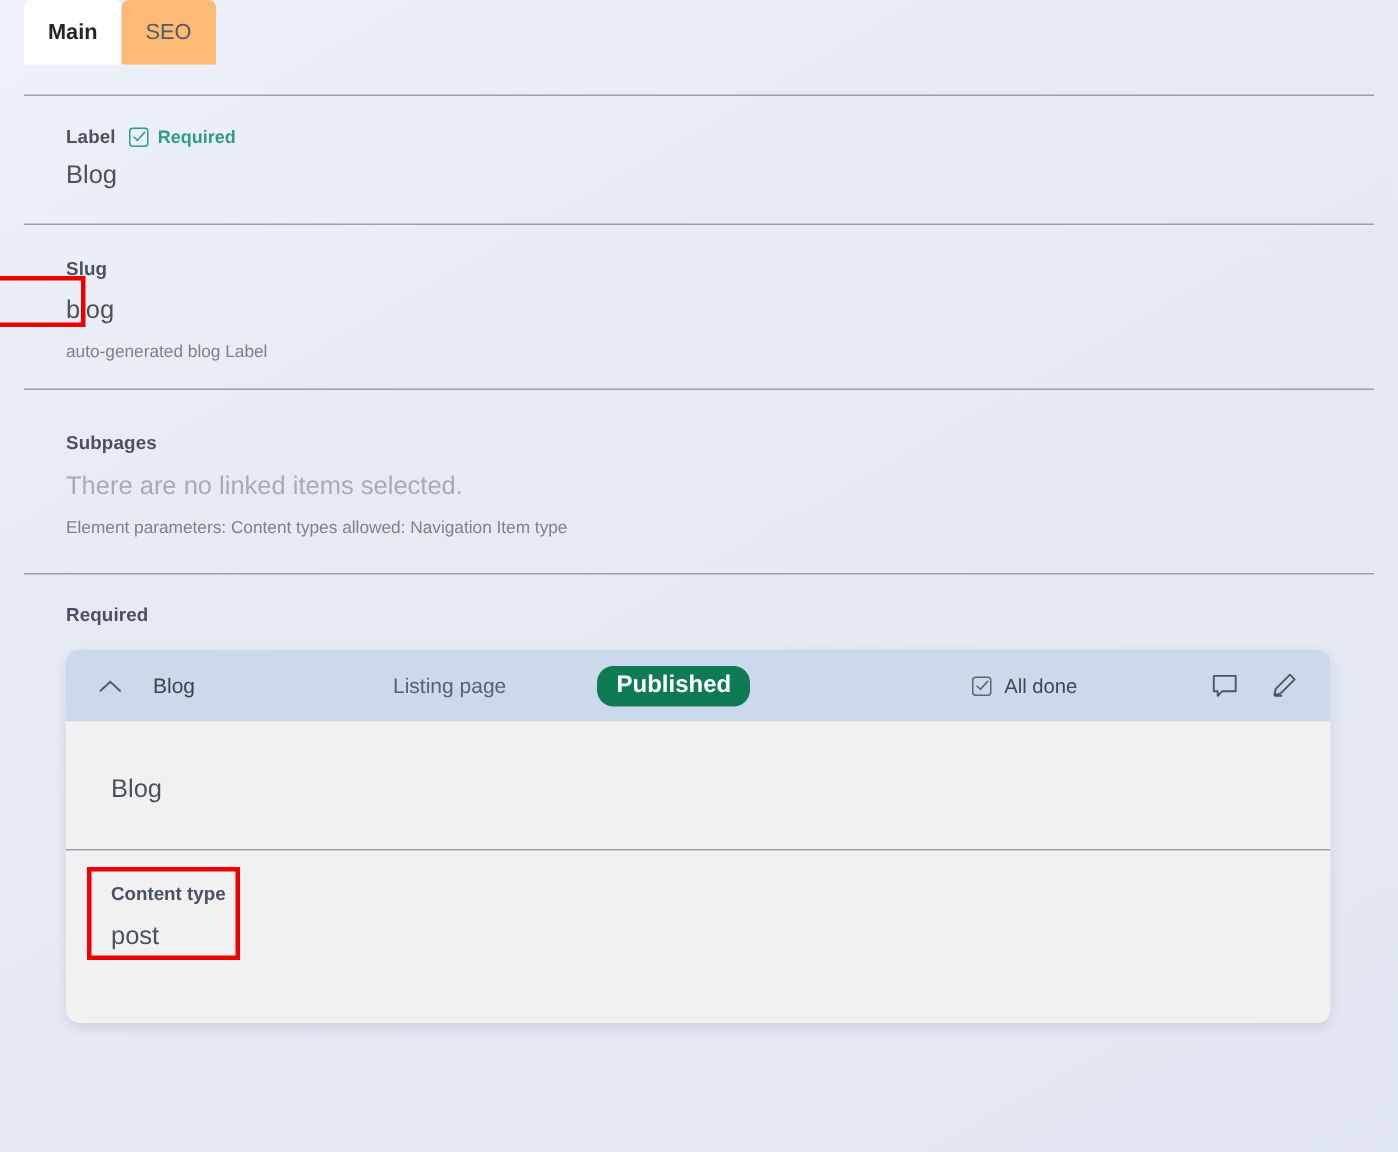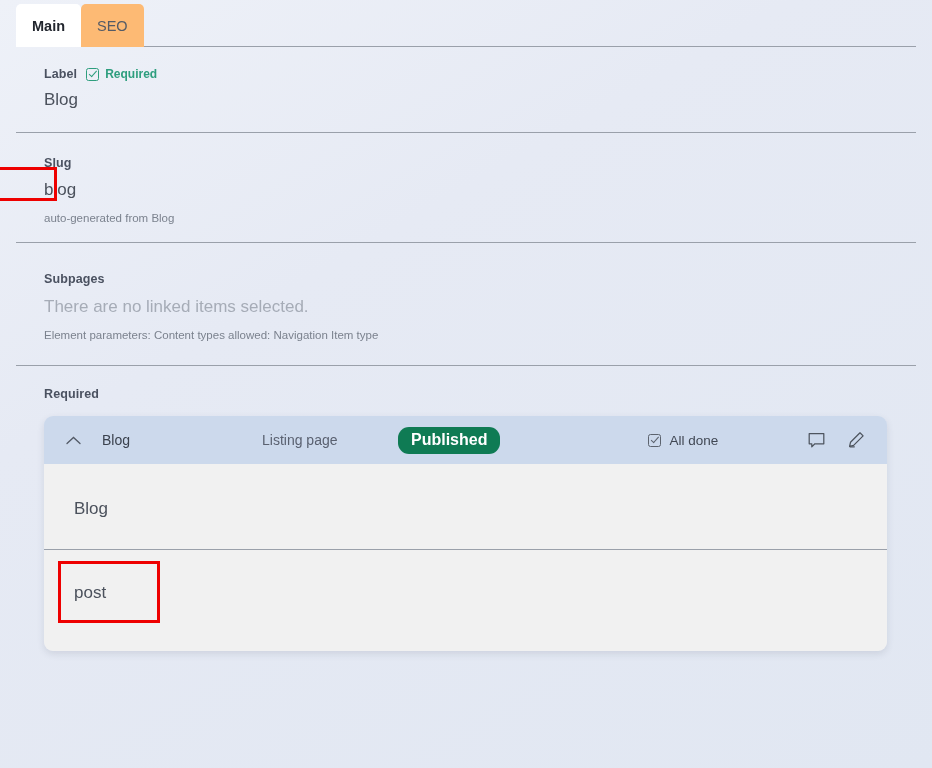--- a/index.html
+++ b/index.html
@@ -12,23 +12,22 @@
     overflow: hidden;
     font-family: "Liberation Sans", sans-serif;
     background: linear-gradient(150deg, #eef1f8 0%, #e6eaf4 35%, #e1e7f2 100%);
     color: #3d4450;
     -webkit-font-smoothing: antialiased;
   }
 
   
   .tabbar {
     position: relative;
-    height: 47px;
-    display: flex;
-    align-items: flex-end;
+    height: 64px;
+    display: flex;
     padding-left: 16px;
     box-sizing: border-box;
   }
   .tabbar::after {
     content: "";
     position: absolute;
     left: 16px;
     right: 16px;
     bottom: 0;
     height: 1px;
@@ -253,21 +252,21 @@
     </span>
   </div>
   <div class="field-value">Blog</div>
 </div>
 
 <div class="divider"></div>
 
 <div class="section" style="padding-bottom:18px;">
   <div class="field-label">Slug</div>
   <div class="field-value">blog</div>
-  <div class="field-hint">auto-generated from Blog</div>
+  <div class="field-hint">auto-generated blog Label</div>
   <div class="hl" style="left:-16px;top:34px;width:73px;height:34px;"></div>
 </div>
 
 <div class="divider"></div>
 
 <div class="section" style="padding-top:26px;padding-bottom:24px;">
   <div class="field-label">Subpages</div>
   <div class="placeholder-value">There are no linked items selected.</div>
   <div class="field-hint">Element parameters: Content types allowed: Navigation Item type</div>
 </div>
@@ -311,19 +310,20 @@
 
     <div class="card-body">
 
       <div class="card-field" style="padding-bottom:30px;">
         <div class="card-field-value">Blog</div>
       </div>
 
       <div class="card-divider"></div>
 
       <div class="card-field" style="position:relative;padding-top:22px;padding-bottom:48px;">
+        <div class="card-field-label">Content type</div>
         <div class="card-field-value">post</div>
         <div class="hl" style="left:14px;top:11px;width:102px;height:62px;"></div>
       </div>
 
     </div>
   </div>
 </div>
 
 </body></html>

